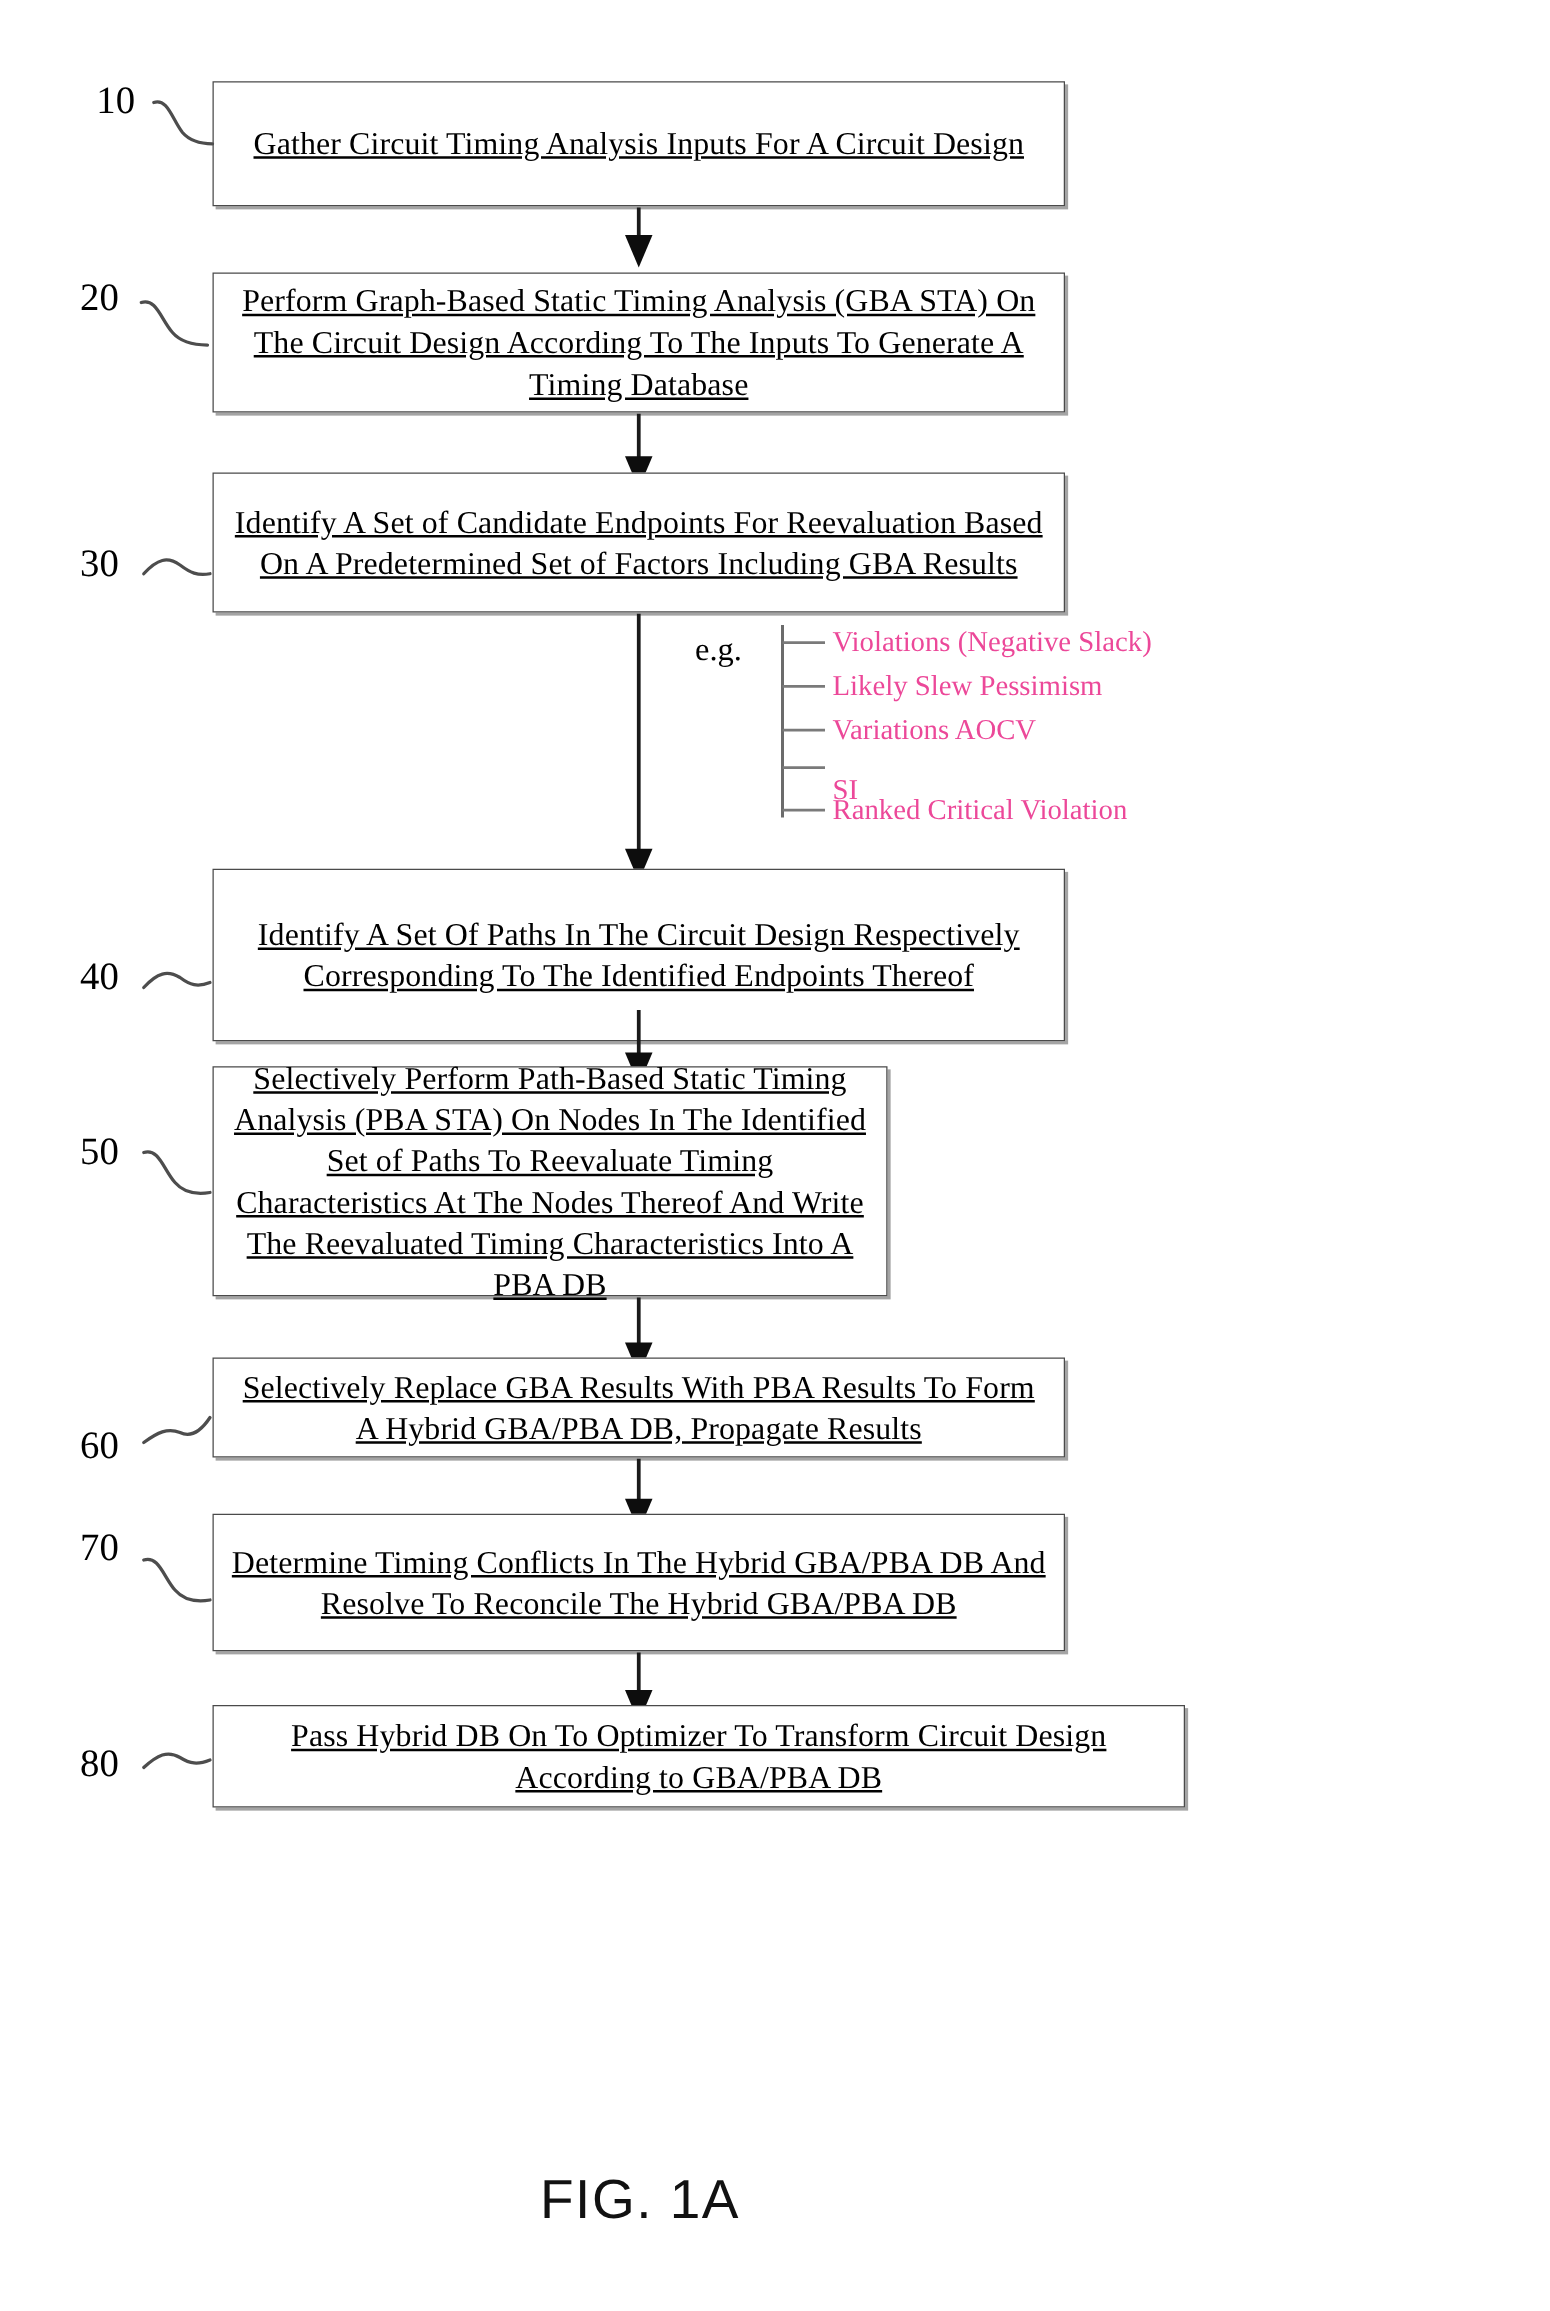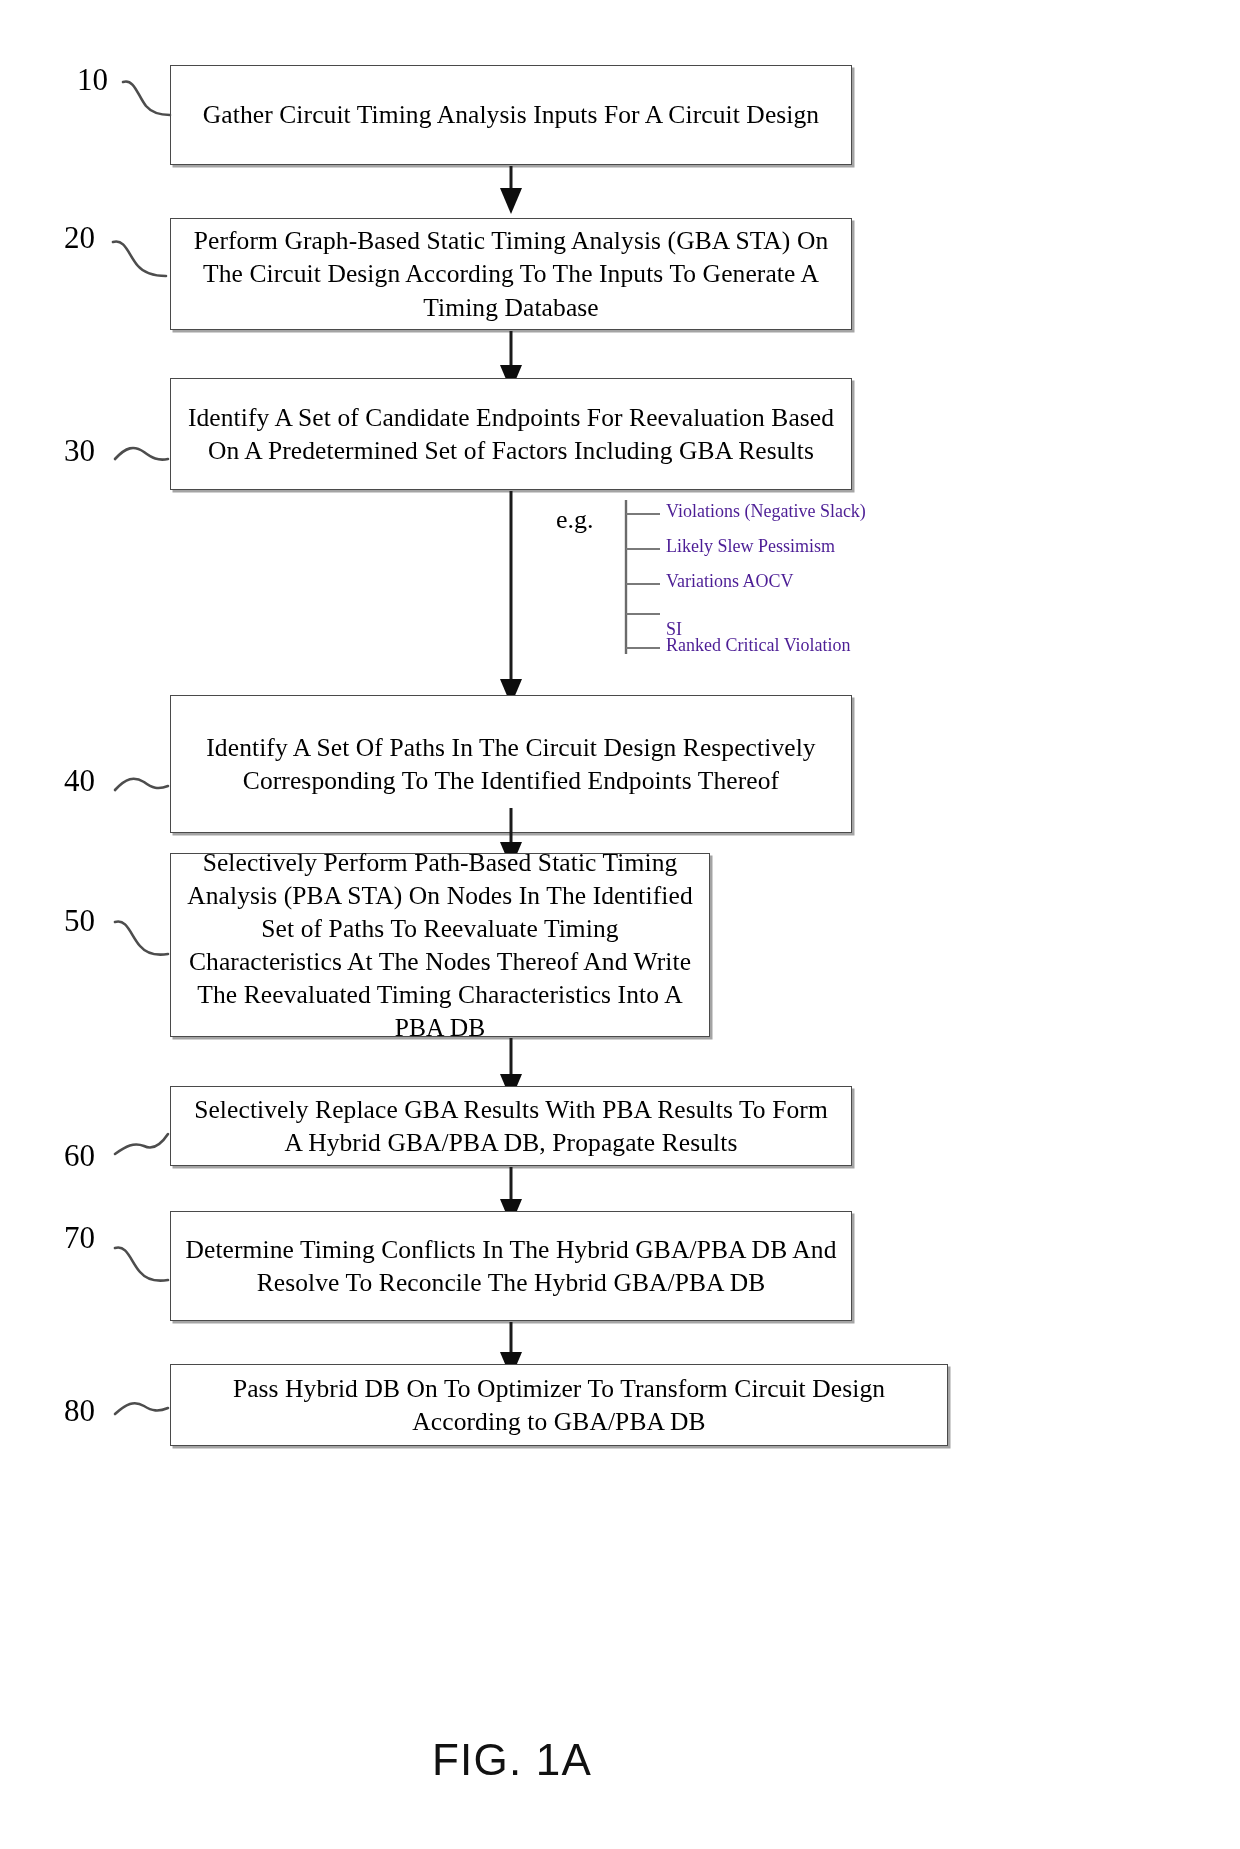--- a/index.html
+++ b/index.html
@@ -30,20 +30,21 @@
     border: 1.6px solid #4a4a4a;
     background: #ffffff;
     display: flex;
     align-items: center;
     text-align: center;
     padding: 4px 14px;
     line-height: 1.30;
     font-size: 25.5px;
     letter-spacing: 0.1px;
     box-shadow: 2.5px 2.5px 0 0 rgba(90,90,90,0.55);
+    text-decoration: underline;
   }
   .flow-box .bt {
     display: block;
     width: 100%;
   }
 
   
   .arrow {
     position: absolute;
     width: 0;
@@ -105,24 +106,24 @@
     fill: none;
     stroke: #6b6b6b;
     stroke-width: 2.4;
   }
   #eg-bracket line {
     stroke: #7a7a7a;
     stroke-width: 2.2;
   }
   .eg-item {
     position: absolute;
-    font-size: 18px;
+    font-size: 23px;
     line-height: 1;
     white-space: nowrap;
-    color: #4c1d95;
+    color: #ec4899;
   }
 
   
   #fig-caption {
     position: absolute;
     font-family: "Liberation Sans", "DejaVu Sans", sans-serif;
     font-size: 44px;
     letter-spacing: 1.2px;
     color: #111;
     white-space: nowrap;

